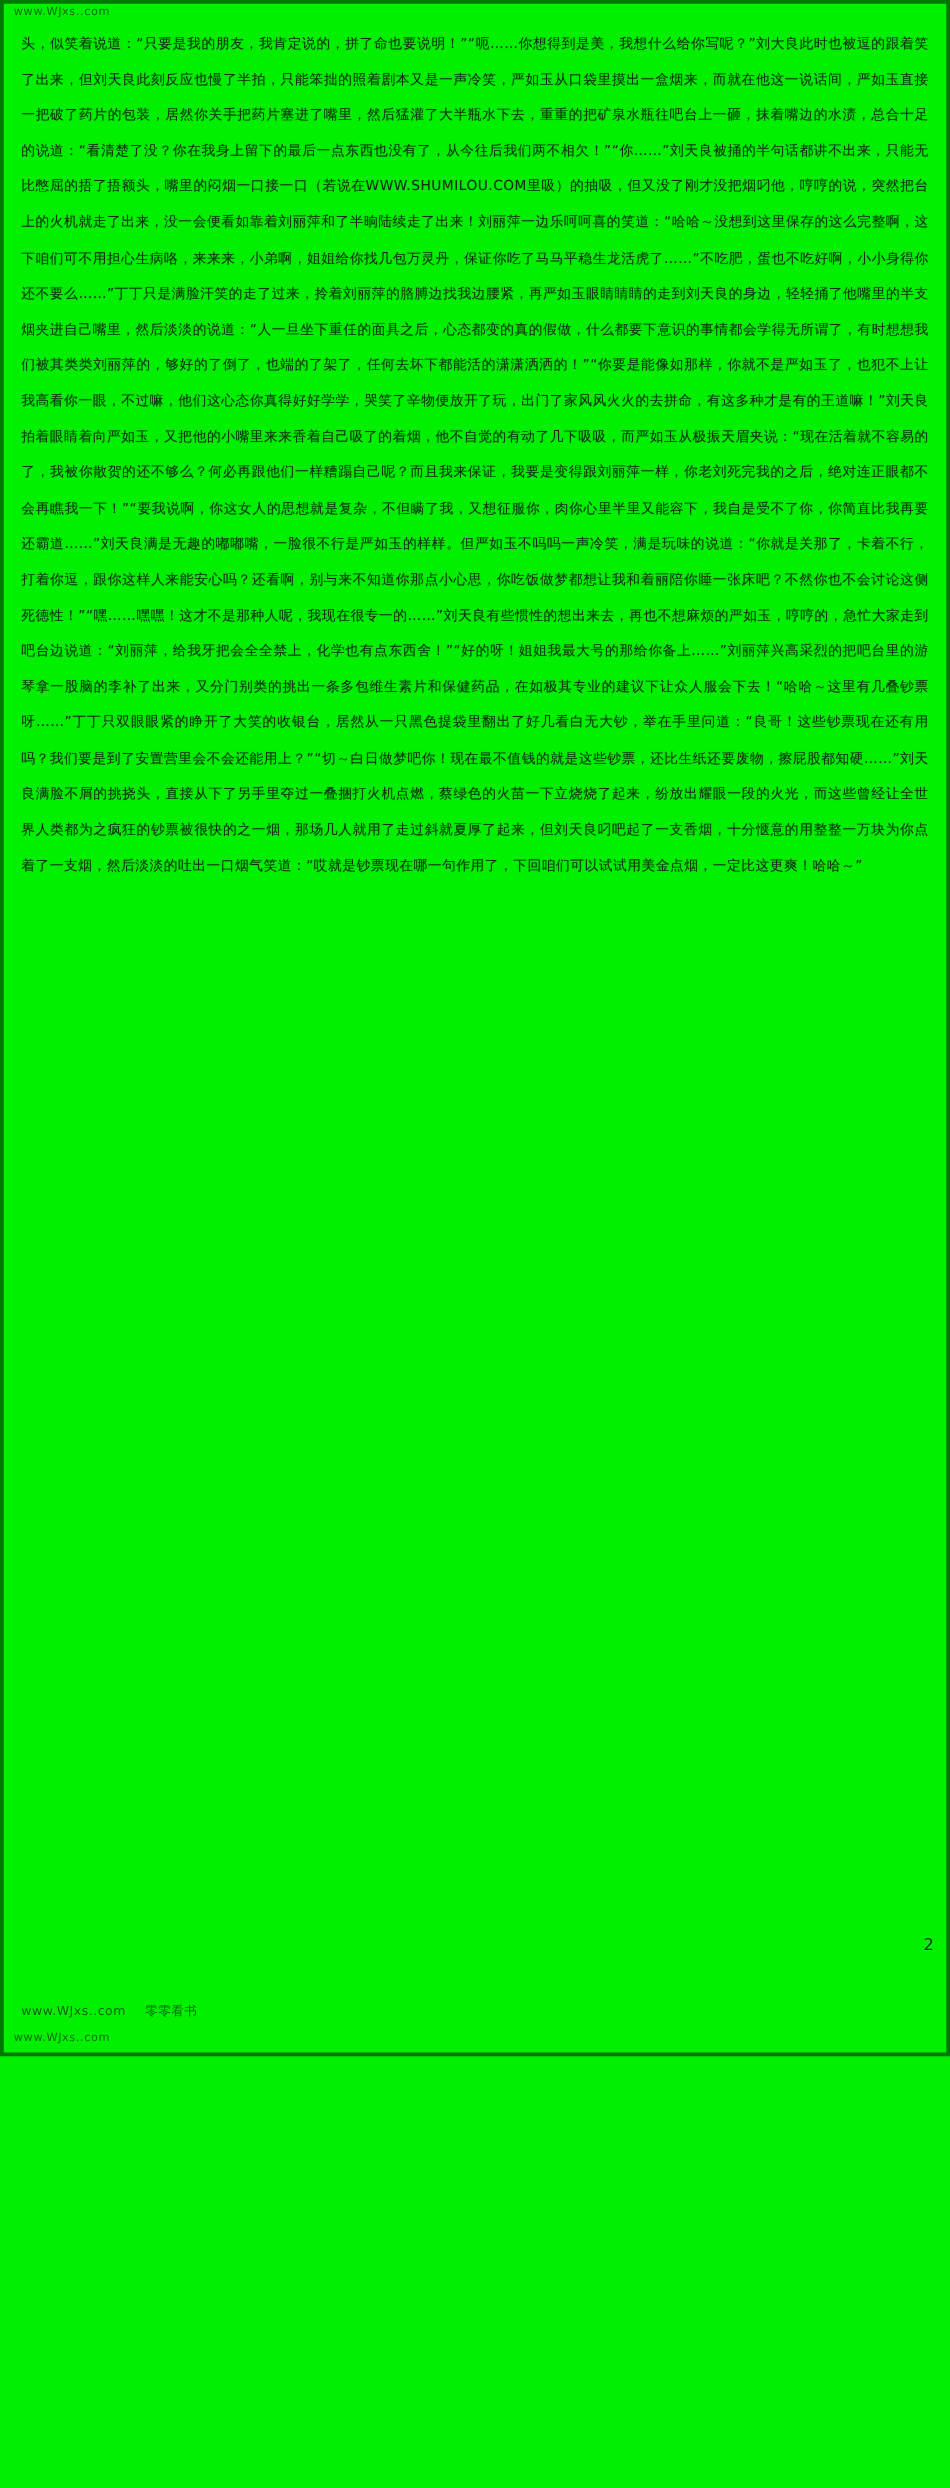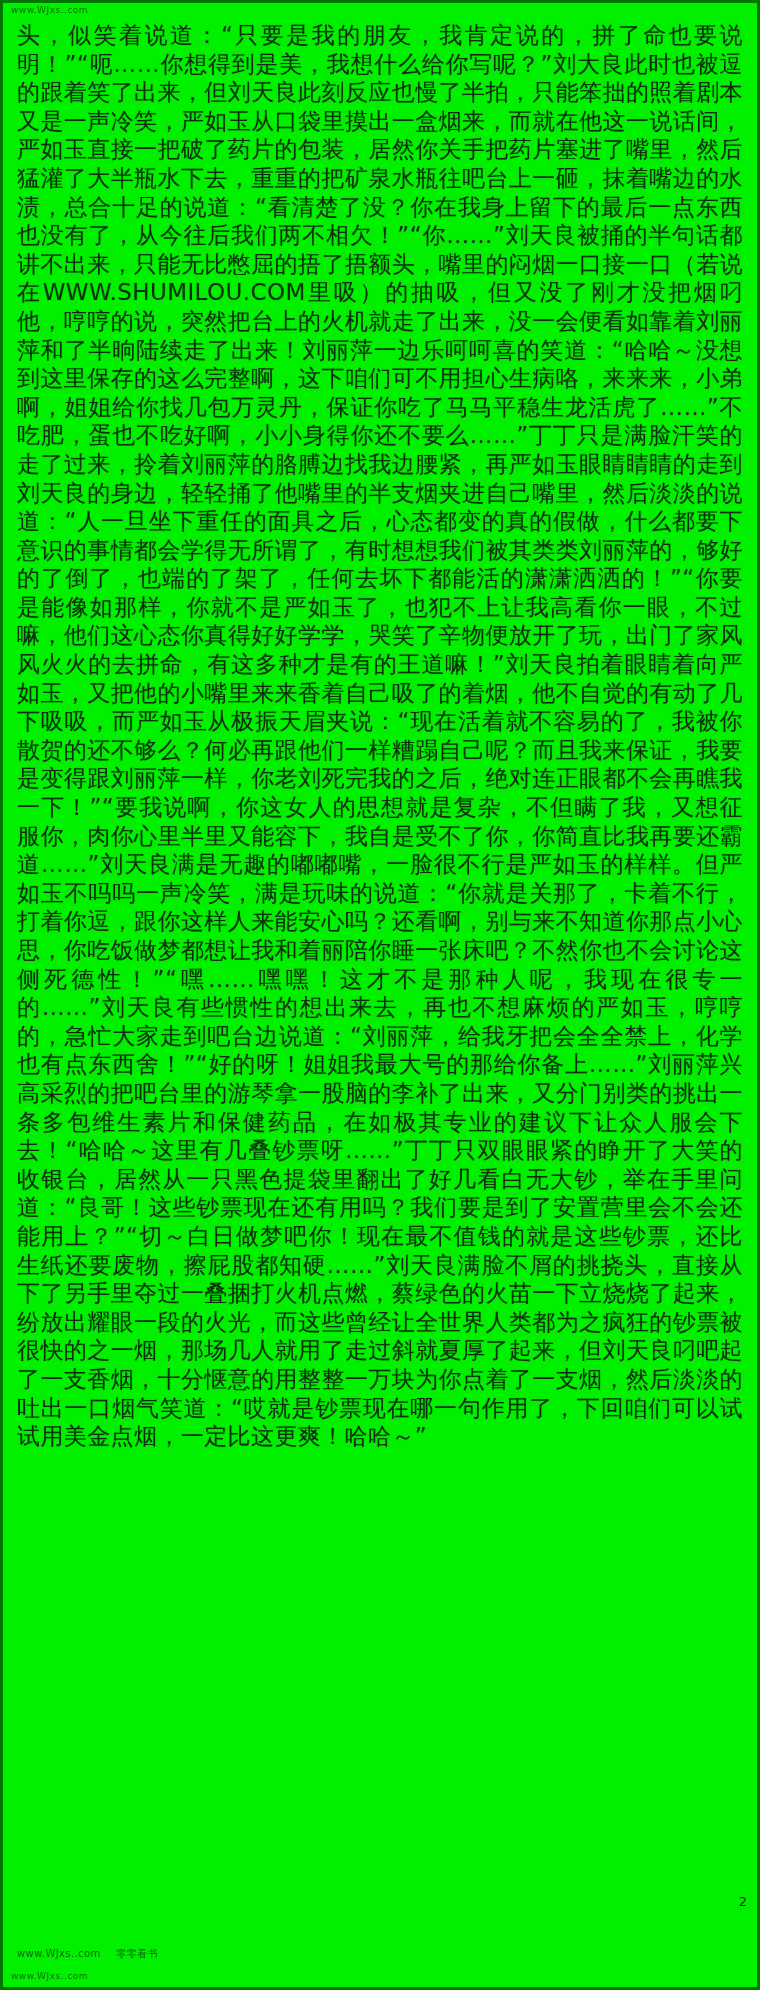--- a/index.html
+++ b/index.html
@@ -9,21 +9,21 @@
   body {
     width: 760px;
     height: 1990px;
     background: #00ee00;
     font-family: "DejaVu Sans", sans-serif;
     overflow: hidden;
   }
   .page {
     position: relative;
     width: 760px;
-    height: 1990px;
+    height: 1645px;
     background: #00f000;
     box-sizing: border-box;
     border: 3px solid #007700;
   }
   .top-bar {
     position: absolute;
     top: 0;
     left: 0;
     right: 0;
     height: 16px;
@@ -37,21 +37,21 @@
   .content {
     position: absolute;
     top: 18px;
     left: 14px;
     right: 14px;
     bottom: 58px;
     overflow: hidden;
   }
   .body-text {
     font-family: "DejaVu Sans", sans-serif;
-    font-size: 23px;
+    font-size: 11px;
     line-height: 28.6px;
     color: #0b2f0b;
     text-align: justify;
     text-justify: inter-character;
     letter-spacing: 0.4px;
     white-space: pre-wrap;
     word-break: break-all;
     text-shadow: 0 0 1px rgba(0,60,0,0.35);
   }
   .footer {

